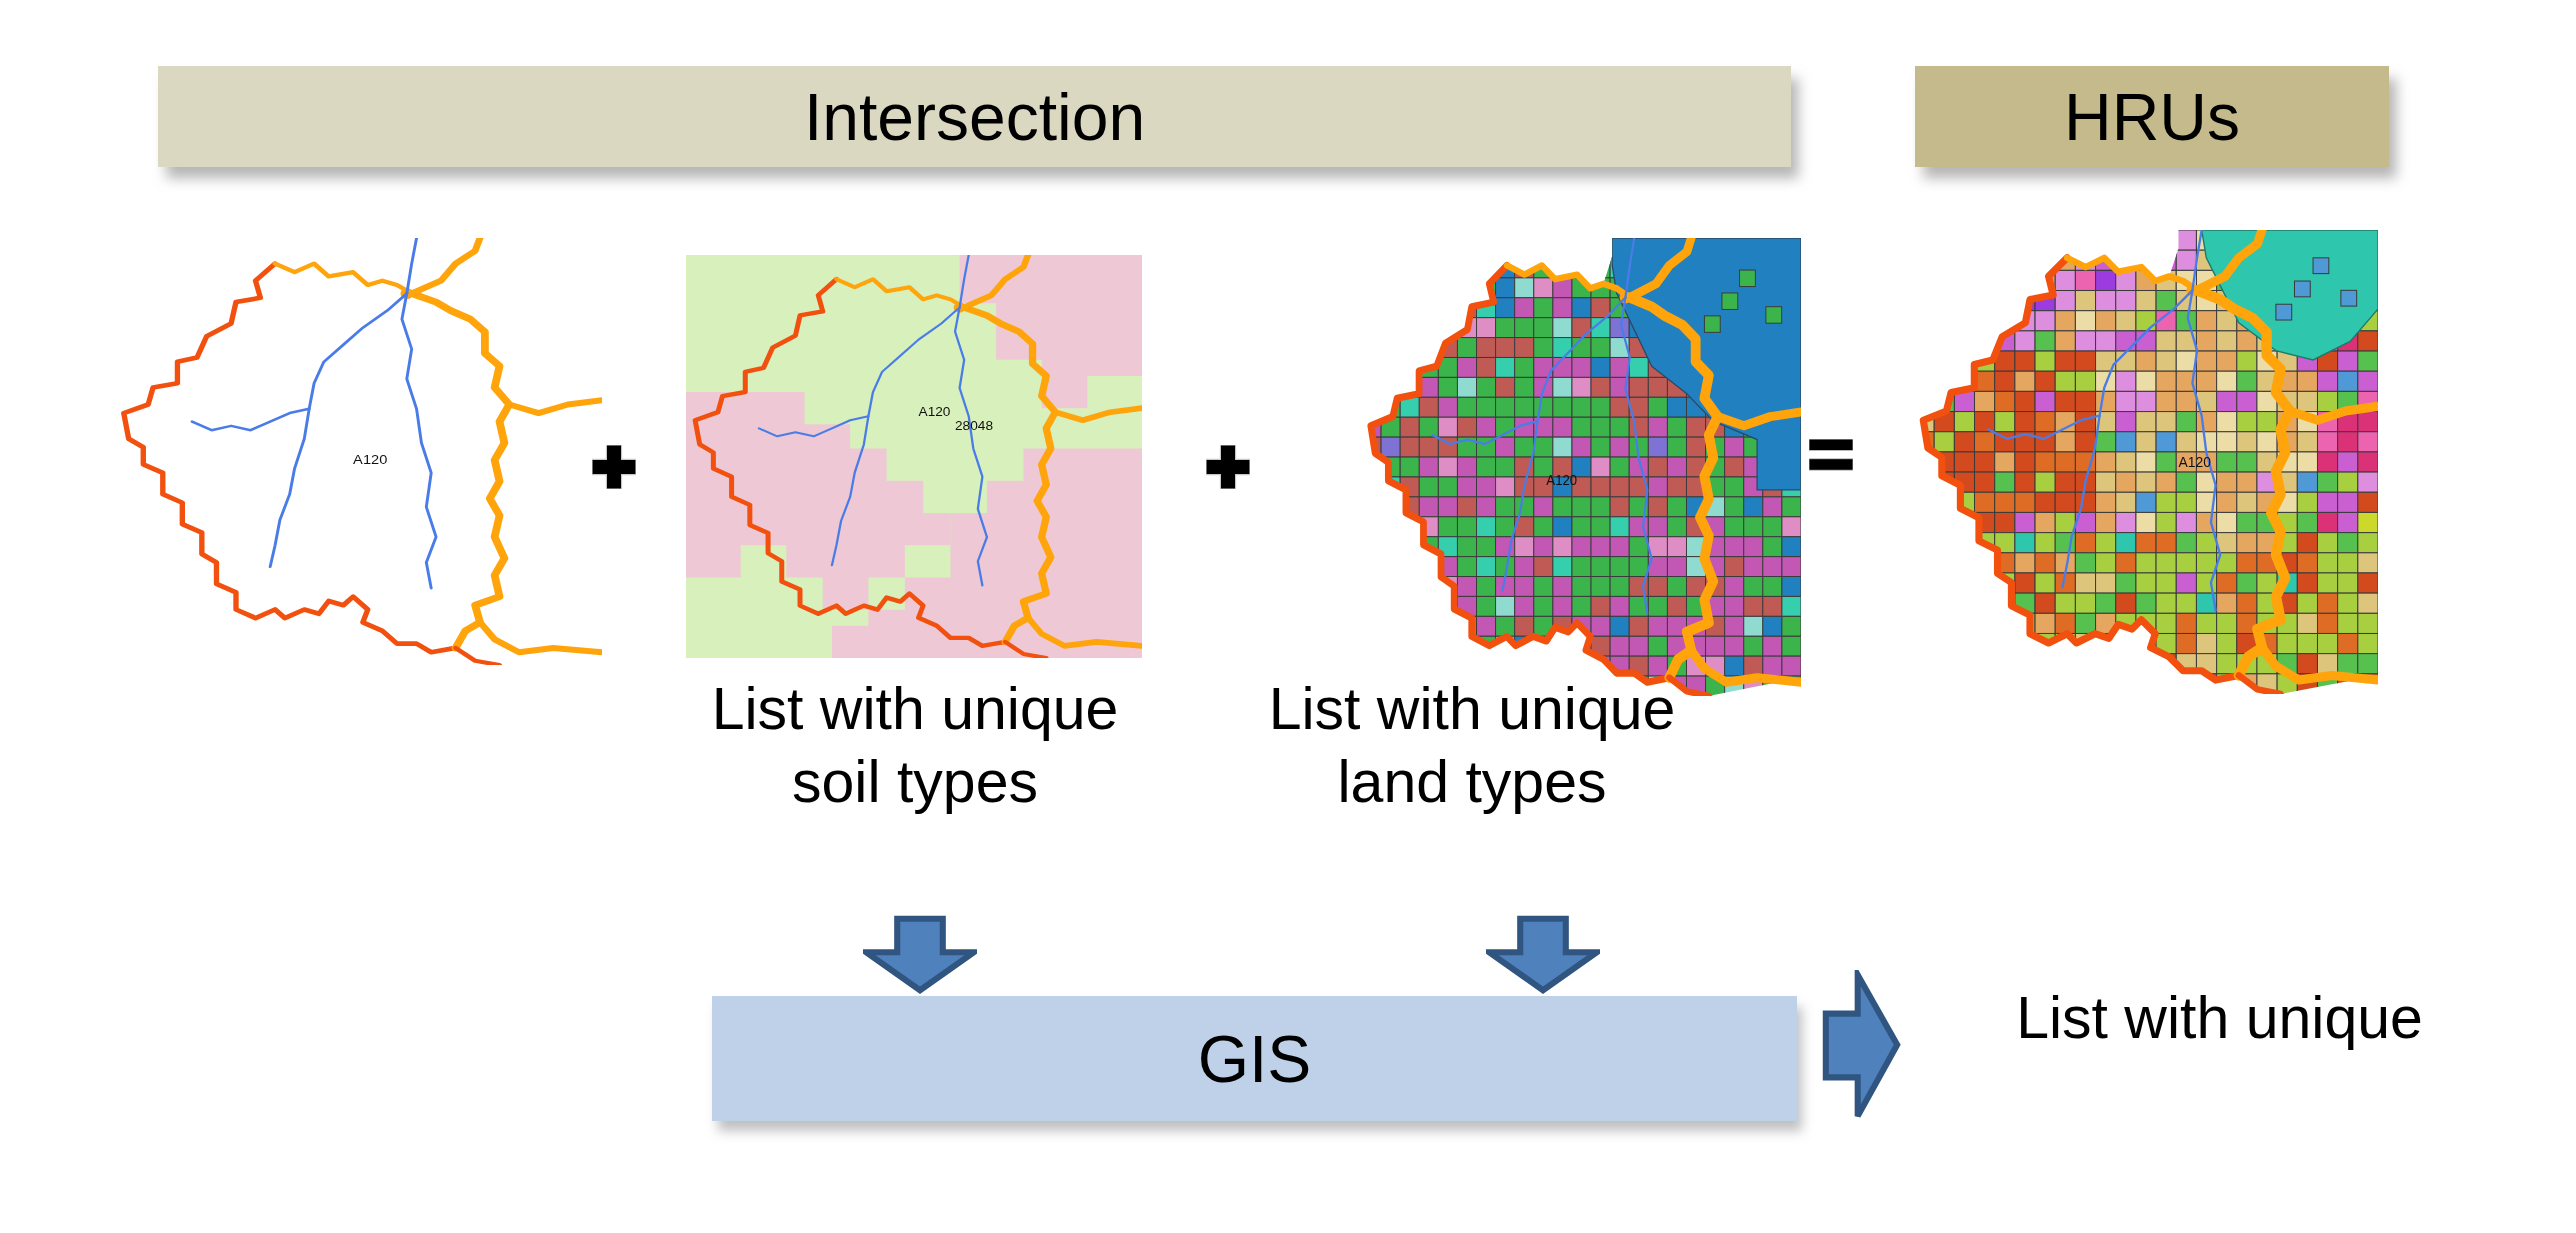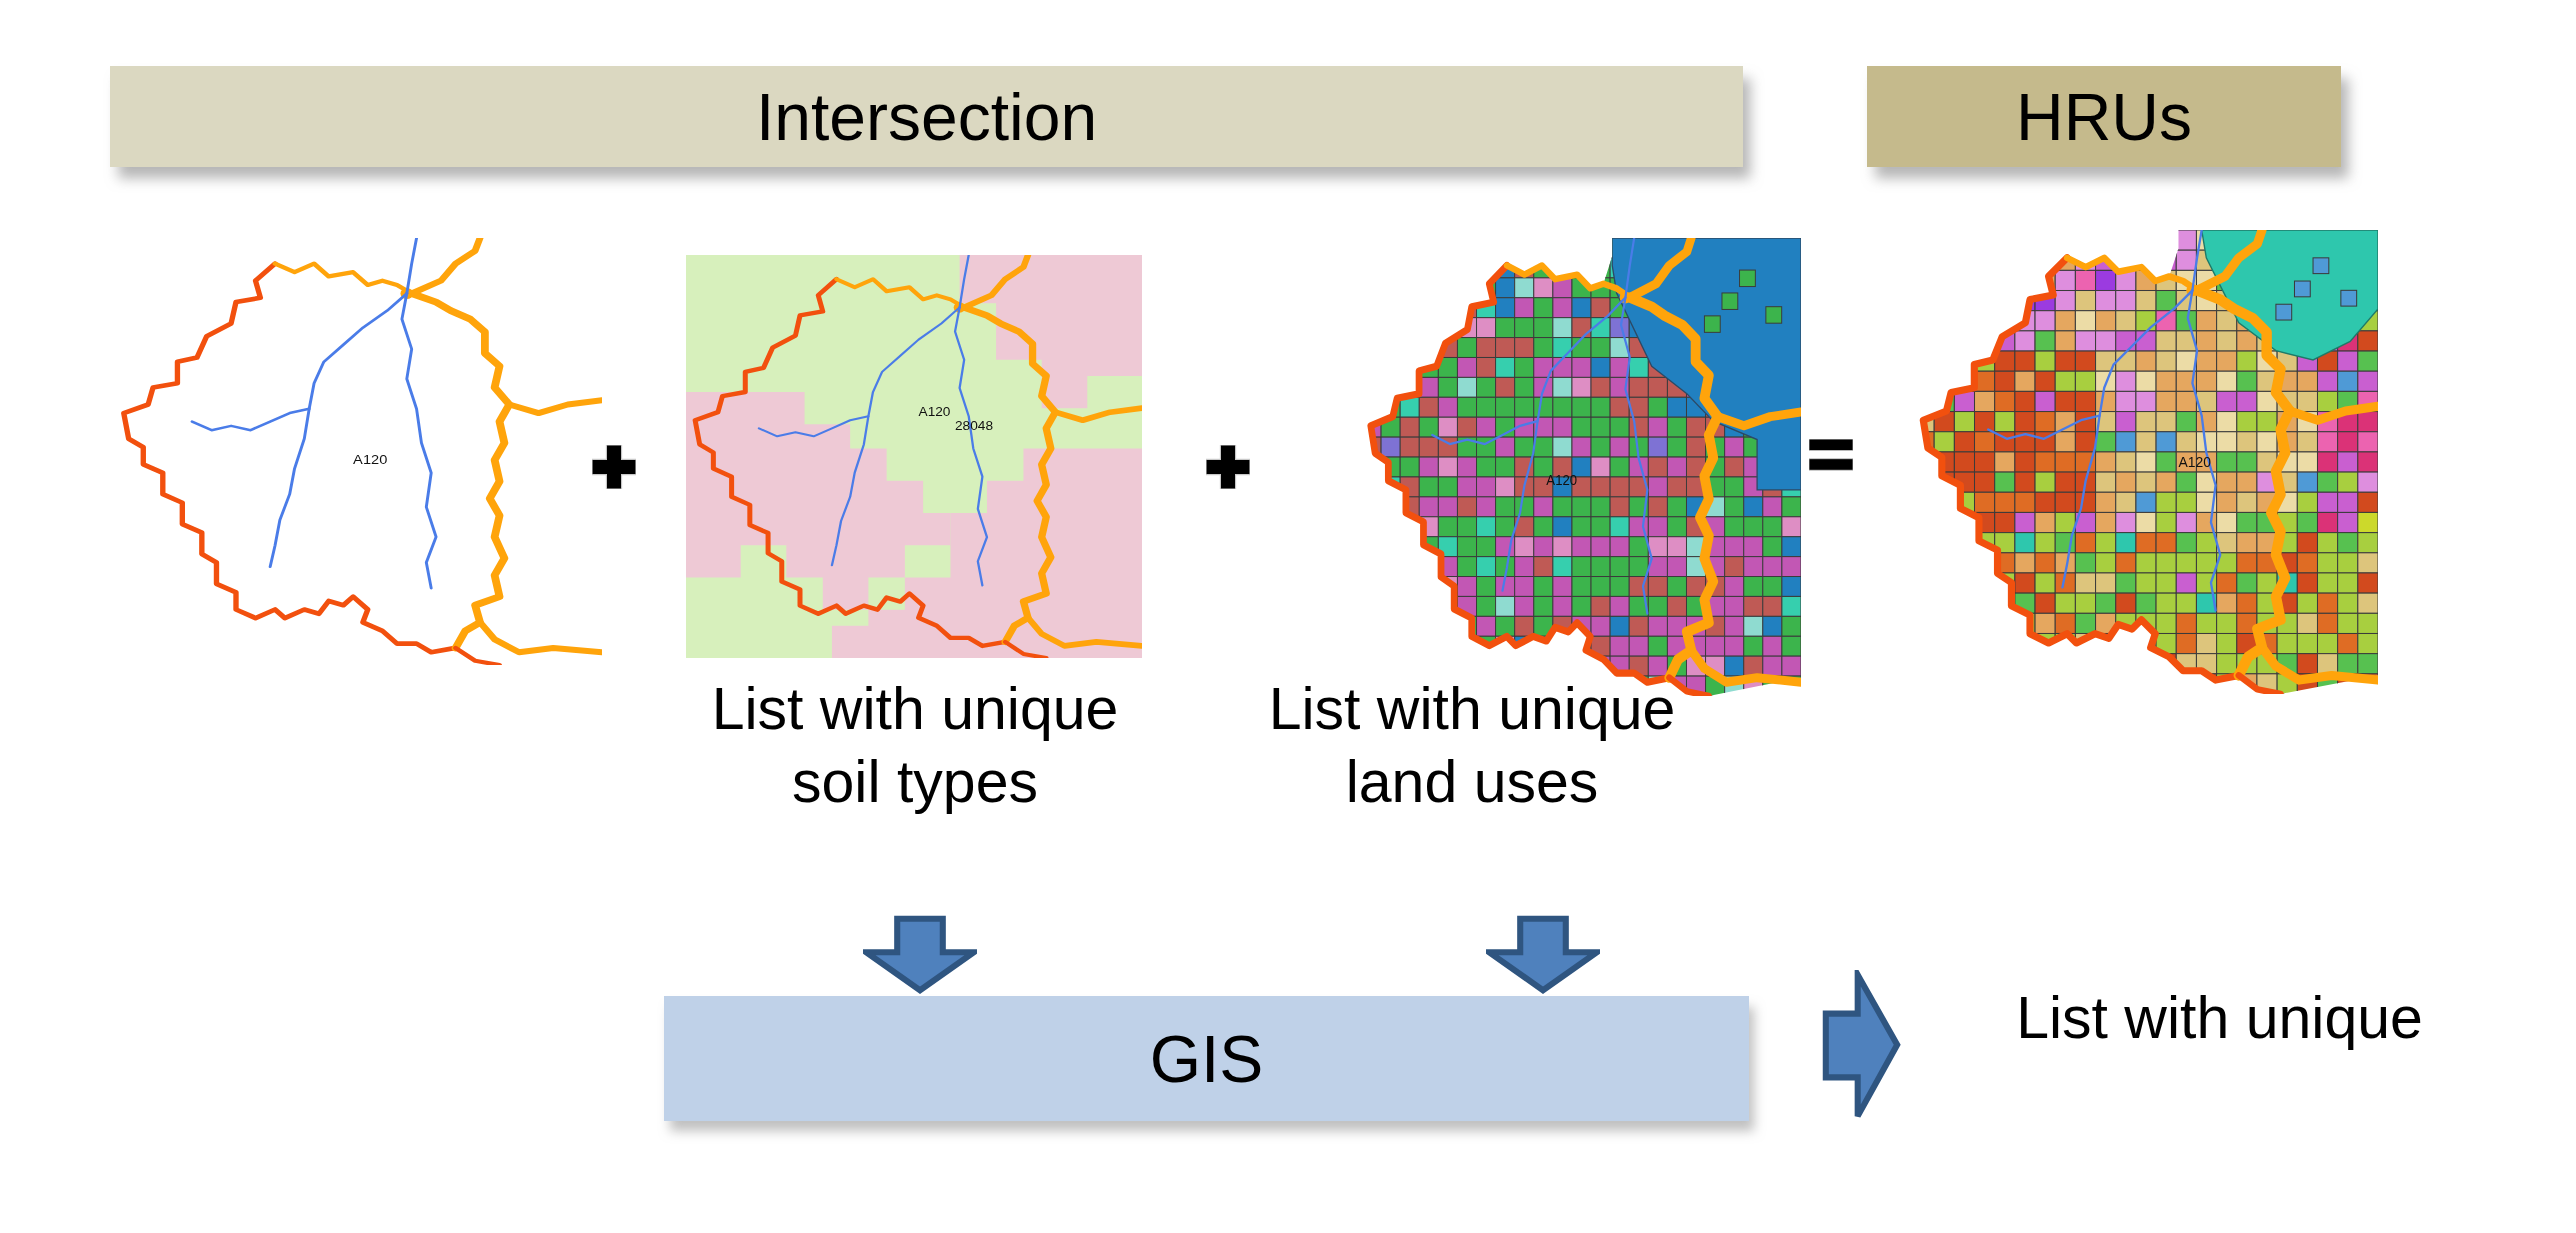--- a/index.html
+++ b/index.html
@@ -3,20 +3,21 @@
 <meta charset="utf-8">
 <style>
   html,body{margin:0;padding:0;background:#ffffff;}
   #stage{
     position:relative;width:2576px;height:1233px;background:#ffffff;overflow:hidden;
     font-family:"Liberation Sans", sans-serif;color:#000;
   }
   .bar{
     position:absolute;display:flex;align-items:center;justify-content:center;
     box-shadow:7.6px 12.2px 12.2px rgba(120,120,120,.55);
+    margin-left:48px;
   }
   .bar-label{font-size:66px;color:#000;}
   #bar-intersection{left:110px;top:66px;width:1633px;height:101px;}
   #bar-hrus{left:1867px;top:66px;width:474px;height:101px;}
   #bar-gis{left:664px;top:996px;width:1085px;height:125px;box-shadow:6.1px 10.7px 10.7px rgba(130,130,130,.5);}
   svg.mapsvg{position:absolute;display:block;}
   #map-subbasins{left:114px;top:238px;width:488px;height:427px;}
   #map-soils{left:686px;top:255px;width:456px;height:403px;}
   #map-landuse{left:1362px;top:238px;width:439px;height:458px;}
   #map-hrus{left:1914px;top:230px;width:464px;height:464px;}
@@ -1273,21 +1274,21 @@
         <text x="57" y="51">A120</text>
       </g>
     </svg>
 
   <div class="caption" id="caption-soils">
     <span>List with unique</span><br>
     <span>soil types</span>
   </div>
   <div class="caption" id="caption-landuse">
     <span>List with unique</span><br>
-    <span>land uses</span>
+    <span>land types</span>
   </div>
 
   <div class="flow-arrow" id="down-arrow-1">
     <svg width="114" height="79" viewBox="0 0 150 104">
       <polygon class="arrow-shape" points="45,5 105,5 105,49 146,49 75,99 4,49 45,49" fill="#4f81bd" stroke="#2f5580" stroke-width="8" stroke-linejoin="miter"></polygon>
     </svg>
   </div>
   <div class="flow-arrow" id="down-arrow-2">
     <svg width="114" height="79" viewBox="0 0 150 104">
       <polygon class="arrow-shape" points="45,5 105,5 105,49 146,49 75,99 4,49 45,49" fill="#4f81bd" stroke="#2f5580" stroke-width="8" stroke-linejoin="miter"></polygon>

